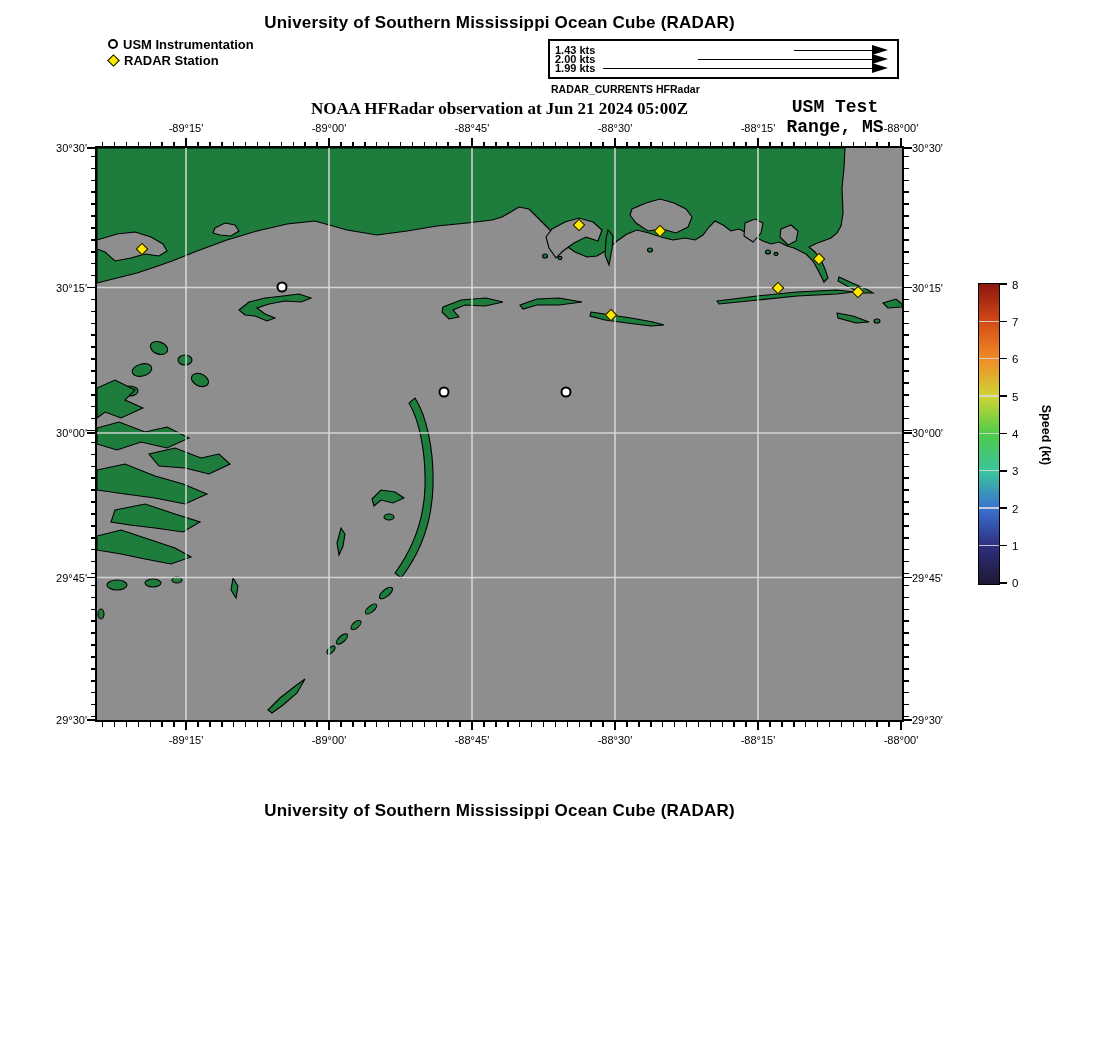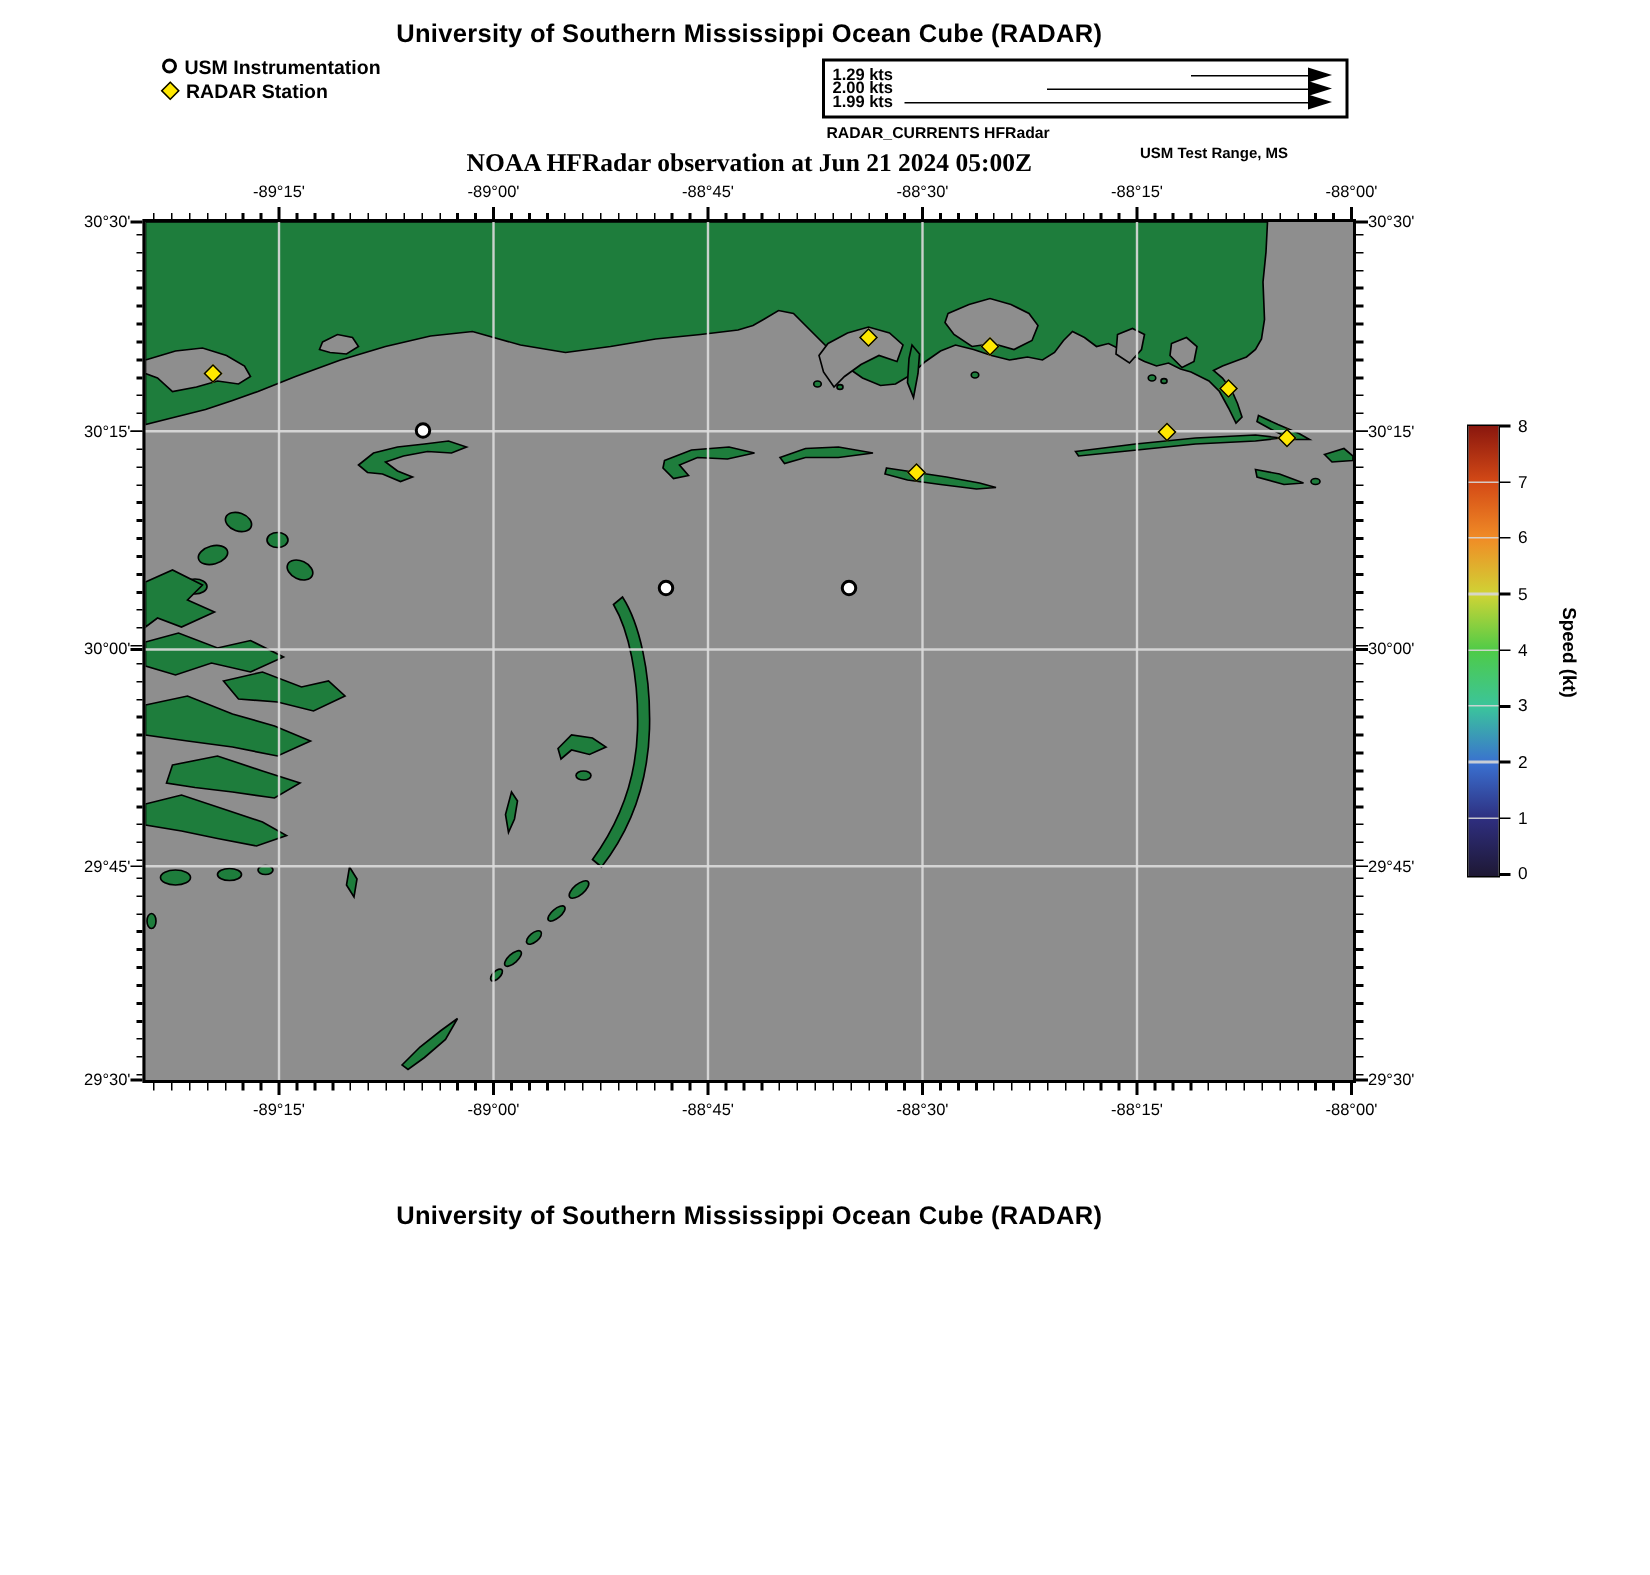--- a/index.html
+++ b/index.html
@@ -27,22 +27,22 @@
   .vec-label { position:absolute; left:1px; top:0; font-weight:bold; font-size:11px;
     line-height:11px; }
   .vec-line { position:absolute; right:20px; top:5px; height:1.6px; background:#000; }
   .vec-head { position:absolute; right:5px; top:0.5px; width:0; height:0;
     border-left:16px solid #000; border-top:5px solid transparent;
     border-bottom:5px solid transparent; }
   #vector-caption { left:551px; top:83px; font-weight:bold; font-size:10.5px; }
 
   #map-title { left:97px; top:99px; width:805px; text-align:center;
     font-family:"Liberation Serif", serif; font-weight:bold; font-size:17px; }
-  #region-label { left:760px; top:97px; width:150px; 
-    font-family:Liberation Sans, sans-serif; font-weight:bold; font-size:10px; }
+  #region-label { left:760px; top:97px; width:150px; text-align:center;
+    font-family:Liberation Mono, monospace; font-weight:bold; font-size:18px; }
 
   
   #map { left:95px; top:146px; width:809px; height:576px; border:2px solid #000;
     background:#8E8E8E; }
   #map svg { position:absolute; left:0; top:0; }
   .land { fill:#1E7D3C; stroke:#000; stroke-width:1.1px; }
   .bay  { fill:#8E8E8E; stroke:#000; stroke-width:1.1px; }
   .gridline { stroke:#DCDCDC; stroke-width:1.6px; opacity:0.9; }
 
   .tick { position:absolute; background:#000; }
@@ -82,21 +82,21 @@
       <span class="leg-label">USM Instrumentation</span>
     </div>
     <div class="leg-row">
       <span class="leg-diamond"></span>
       <span class="leg-label">RADAR Station</span>
     </div>
   </div>
 
 <div id="vector-box" class="abs">
     <div class="vec-row" style="top: 3.5px;">
-      <span class="vec-label">1.29 kts</span>
+      <span class="vec-label">1.43 kts</span>
       <span class="vec-line" style="width: 79.3px;"></span>
       <span class="vec-head"></span>
     </div>
     <div class="vec-row" style="top: 12.5px;">
       <span class="vec-label">2.00 kts</span>
       <span class="vec-line" style="width: 174.6px;"></span>
       <span class="vec-head"></span>
     </div>
     <div class="vec-row" style="top: 21.5px;">
       <span class="vec-label">1.99 kts</span>

